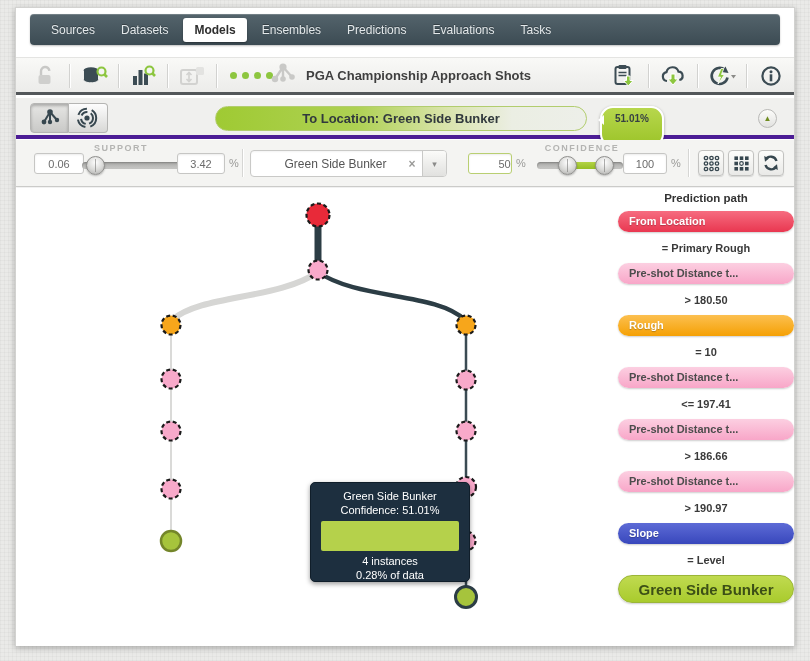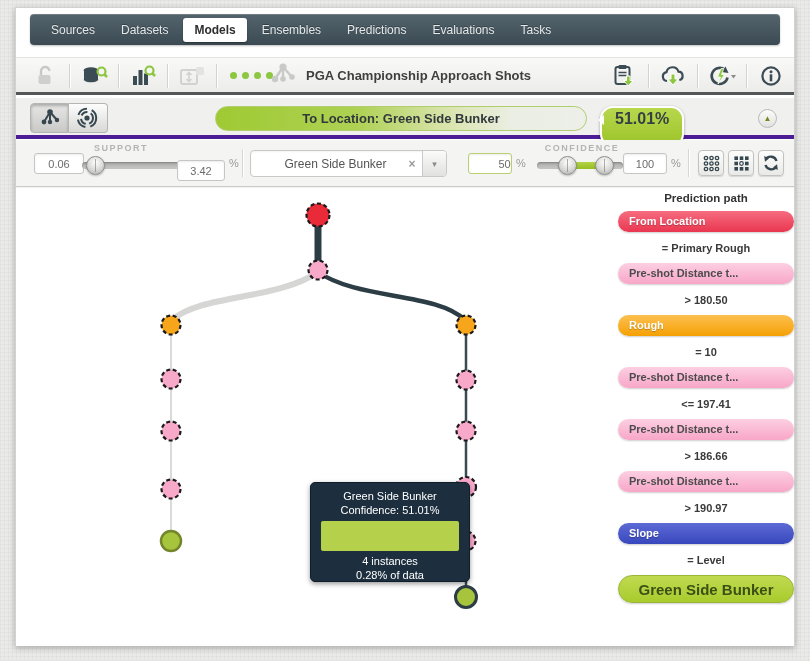--- a/index.html
+++ b/index.html
@@ -42,21 +42,21 @@
   .seg-btn { width:39px; height:30px; border:1px solid #b5b5b3; background:linear-gradient(#fdfdfd,#d8d8d6);
     display:flex; align-items:center; justify-content:center; }
   .seg-btn.first { border-radius:4px 0 0 4px; }
   .seg-btn.last { border-radius:0 4px 4px 0; border-left:none; }
   .seg-btn.active { background:linear-gradient(#e6e6e4,#c9c9c7); box-shadow:inset 0 2px 3px rgba(0,0,0,.25); }
   .pred-pill { position:absolute; left:199px; top:8px; width:372px; height:25px; border-radius:13px;
     background:linear-gradient(90deg,#9fca33 0%,#aed153 38%,#d9e4ab 62%,#ebeee3 80%,#edefe9 100%);
     border:1px solid #b2cd6e; text-align:center; line-height:23px; font-size:13px; font-weight:bold; color:#31393d; }
   .badge { position:absolute; left:584px; top:8px; height:41px; padding:0 13px; border-radius:13px;
     background:linear-gradient(#b7d74d,#9cc429); border:2px solid #fff; box-shadow:0 1px 3px rgba(0,0,0,.35);
-    font-size:16px; font-weight:bold; color:#363f43; line-height:21px; }
+    font-size:10px; font-weight:bold; color:#363f43; line-height:21px; }
   .badge::before { content:""; position:absolute; left:-9px; top:7px;
     border:5px solid transparent; border-right:6px solid #fff; }
   .collapse-btn { position:absolute; right:17px; top:11px; width:19px; height:19px; border-radius:50%;
     background:linear-gradient(#fcfcfa,#e2e2e0); border:1px solid #b9b9b7; display:flex; align-items:center; justify-content:center; }
   .collapse-btn span { font-size:8px; color:#6f8c1f; line-height:1; }
 
   
   .filterbar { position:absolute; left:0; top:132px; width:100%; height:47px;
     background:#f4f4f2; border-bottom:1px solid #cbcbc9; box-shadow:0 2px 2px rgba(0,0,0,.06); }
   .inp { position:absolute; height:21px; border:1px solid #c6c6c4; border-radius:3px; background:#fff;
@@ -246,21 +246,21 @@
   </div>
 
   <div class="filterbar">
     <span class="flabel" style="left:50px;width:110px;">SUPPORT</span>
     <input class="inp" style="left: 18px; top: 13px; width: 50px;" value="0.06">
     <span class="pct" style="left:74px;">%</span>
     <div class="slider" style="left:66px;width:100px;">
       <div class="track"></div>
       <div class="knob" style="left:4px;"></div>
     </div>
-    <input class="inp" style="left: 161px; top: 20px; width: 48px;" value="3.42">
+    <input class="inp" style="left: 161px; top: 13px; width: 48px;" value="3.42">
     <span class="pct" style="left:213px;">%</span>
     <span class="fdiv" style="left:226px;"></span>
 
     <div class="select">
       <span class="val">Green Side Bunker</span>
       <span class="clear">×</span>
       <span class="caret-btn">▾</span>
     </div>
 
     <span class="flabel" style="left:510px;width:112px;">CONFIDENCE</span>

